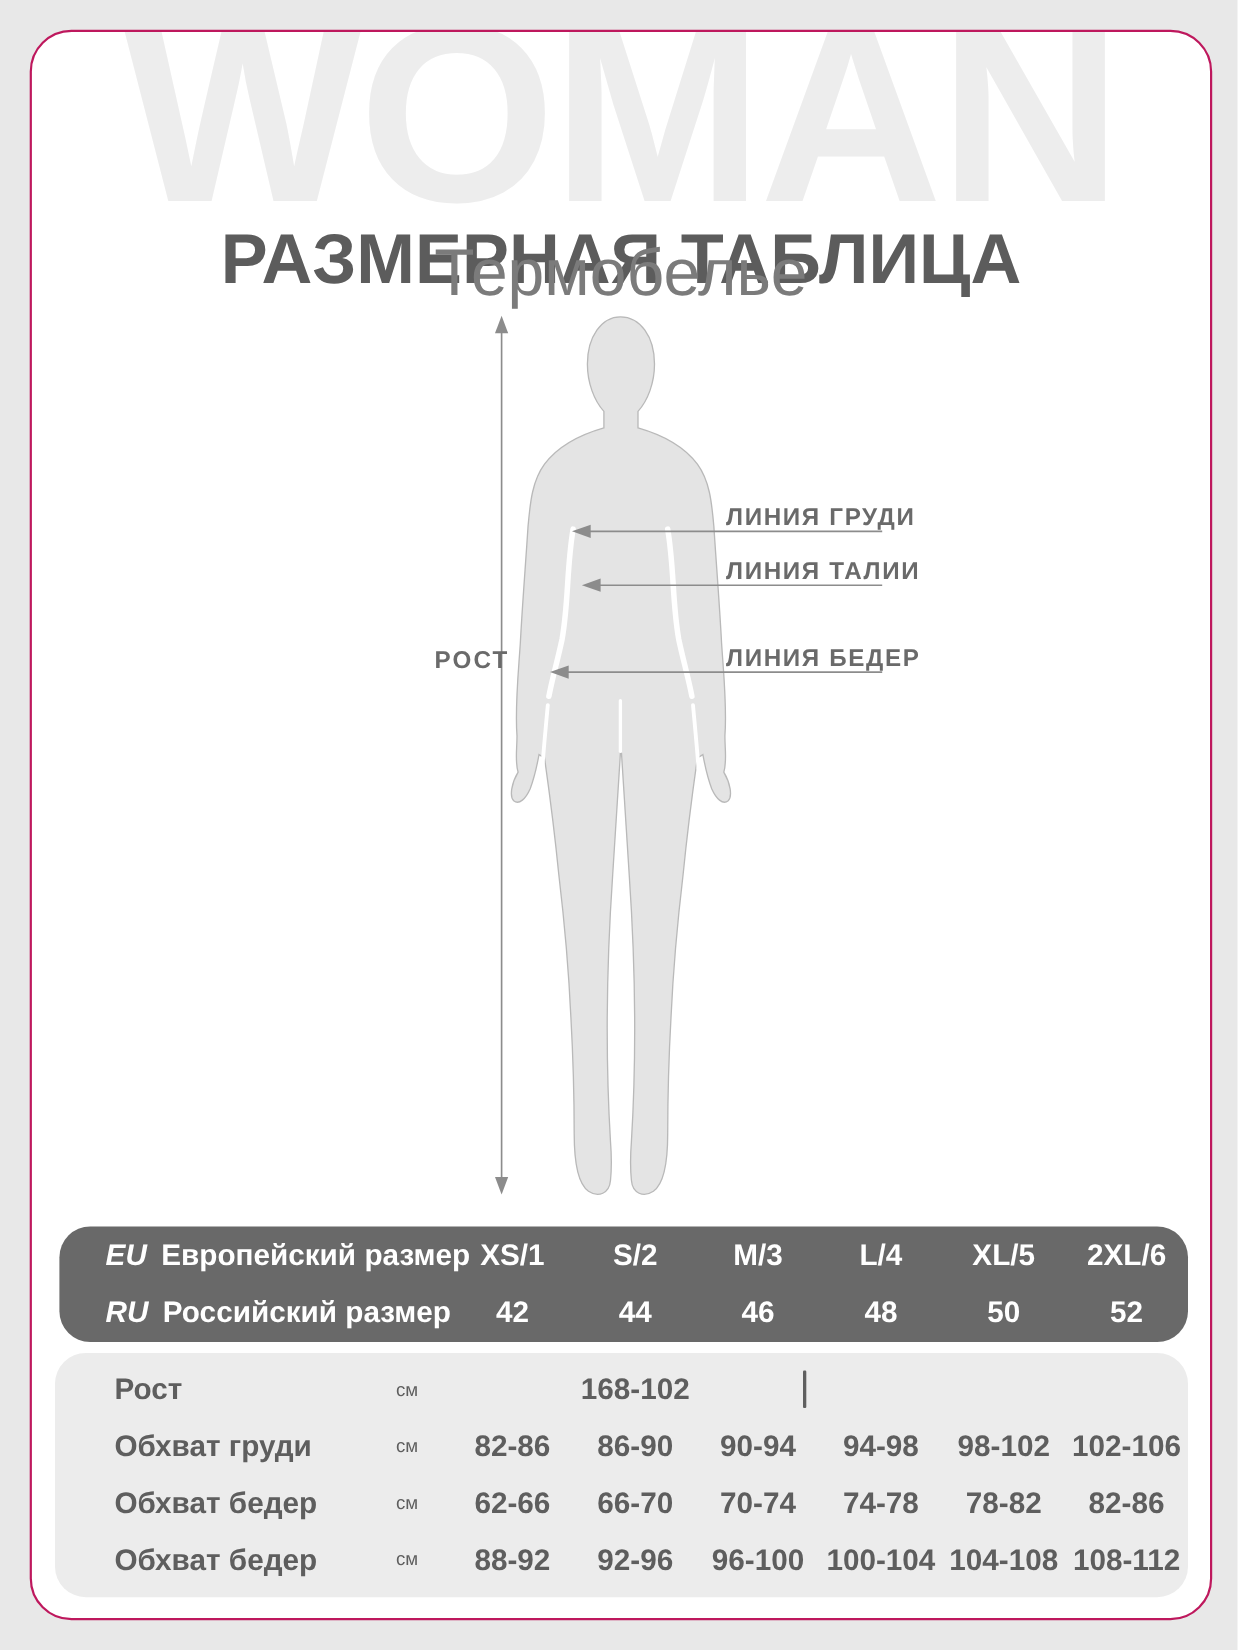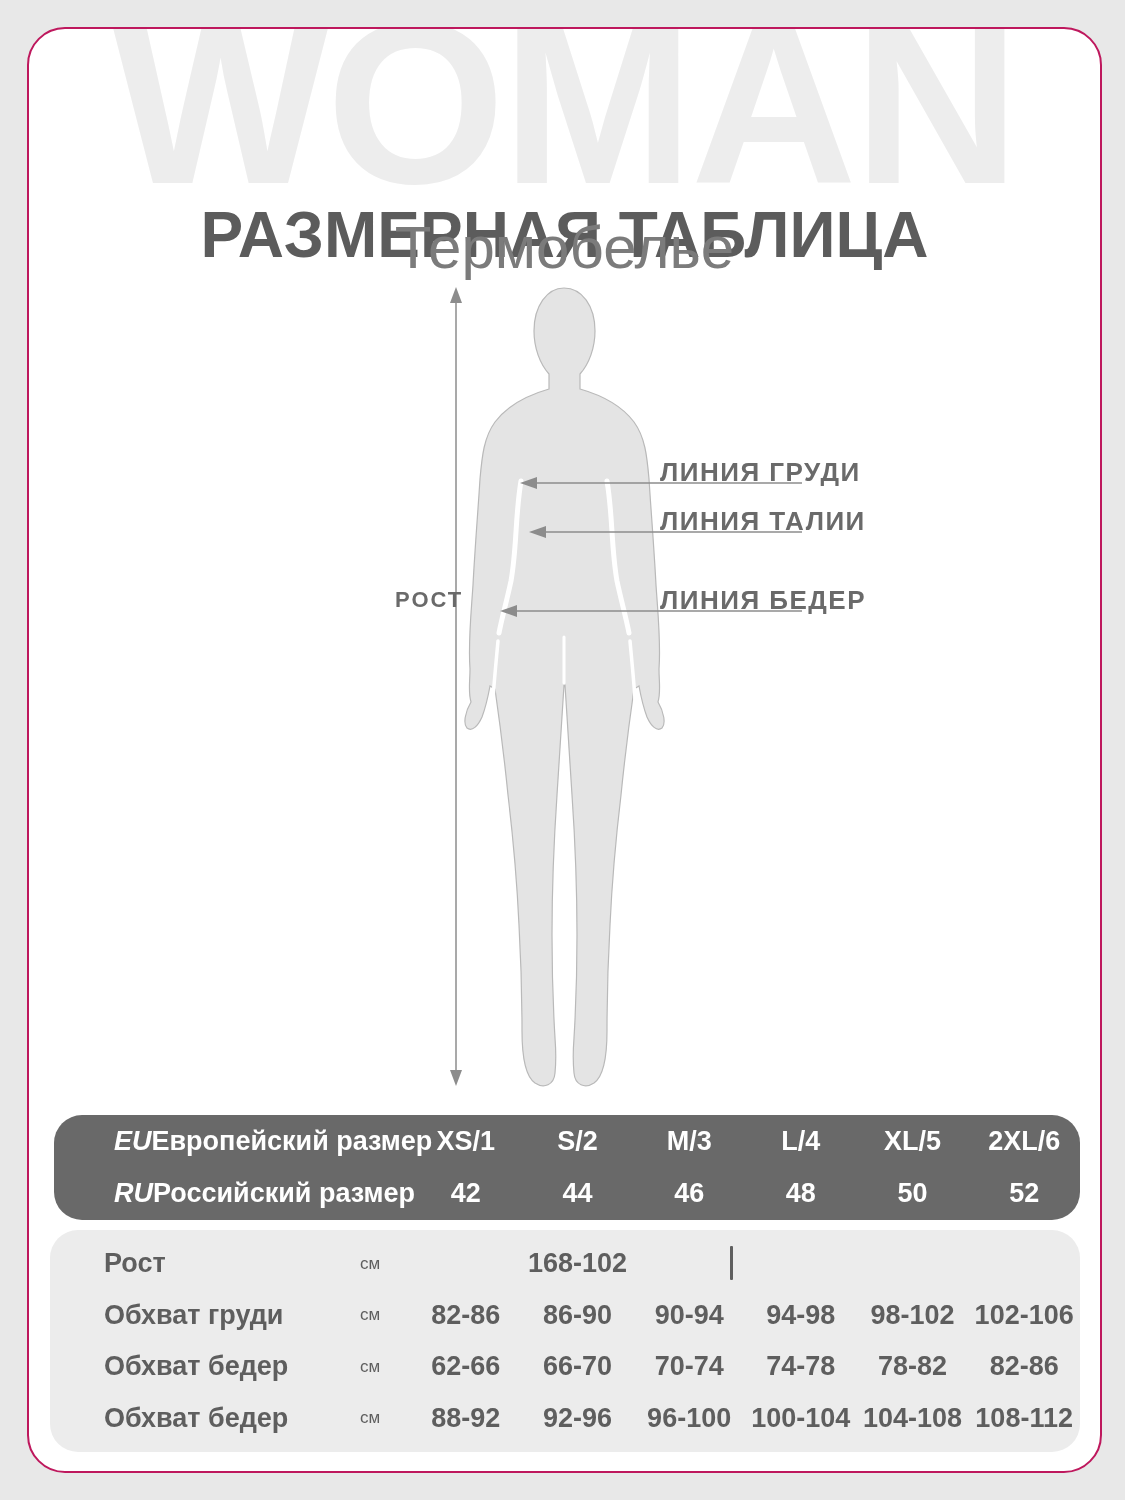--- a/index.html
+++ b/index.html
@@ -24,40 +24,40 @@
     position:absolute;top:126px;left:0;width:100%;text-align:center;
     font-size:64px;font-weight:700;color:#5c5c5c;line-height:1;margin-top:48px;
   }
   .subtitle{
     position:absolute;top:189px;left:0;width:100%;text-align:center;
     font-size:60px;font-weight:400;color:#7b7b7b;line-height:1;
   }
   .overlay{position:absolute;left:0;top:0;}
   .mline-label{
     position:absolute;left:631px;
-    font-size:26px;font-weight:700;letter-spacing:1.5px;color:#6a6a6a;line-height:1;
+    font-size:22px;font-weight:700;letter-spacing:1.5px;color:#6a6a6a;line-height:1;
   }
   .label-chest{top:430px;}
   .label-waist{top:479px;}
   .label-hips{top:558px;}
   .rost-label{
     position:absolute;left:366px;top:560px;
     font-size:22px;font-weight:700;letter-spacing:2px;color:#6a6a6a;line-height:1;
   }
   
   .thead{
     position:absolute;left:25px;top:1086px;width:1026px;height:105px;
     background:#696969;border-radius:28px;color:#ffffff;
     display:flex;flex-direction:column;justify-content:center;
   }
   .thead-row{
     height:52px;display:grid;grid-template-columns:356px repeat(6,1fr);
     align-items:center;font-size:27px;
   }
-  .thead-label{padding-left:60px;display:flex;align-items:flex-end;white-space:nowrap;}
+  .thead-label{padding-left:42px;display:flex;align-items:flex-end;gap:13px;white-space:nowrap;}
   .code{font-style:italic;font-weight:600;}
   .hlabel{font-weight:600;}
   .hsize{text-align:center;font-weight:700;}
   
   .tbody{
     position:absolute;left:21px;top:1201px;width:1030px;height:222px;
     background:#ececec;border-radius:28px;color:#5e5e5e;
     display:flex;flex-direction:column;justify-content:space-evenly;
     font-size:27px;font-weight:700;box-sizing:border-box;padding:8px 0;
   }

